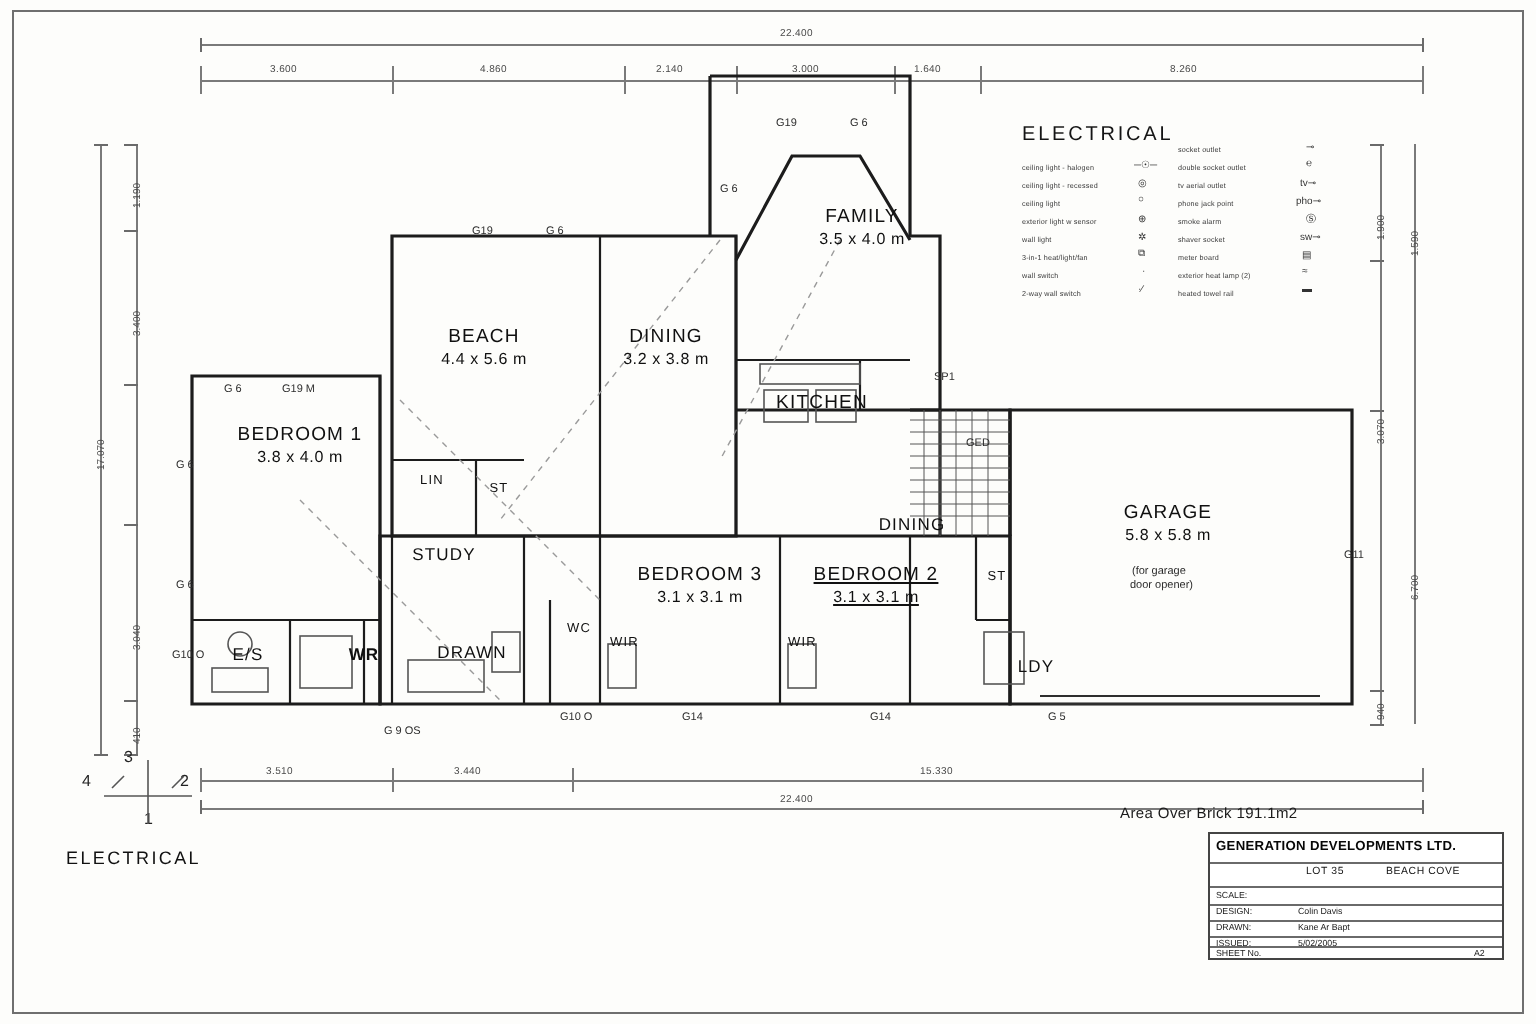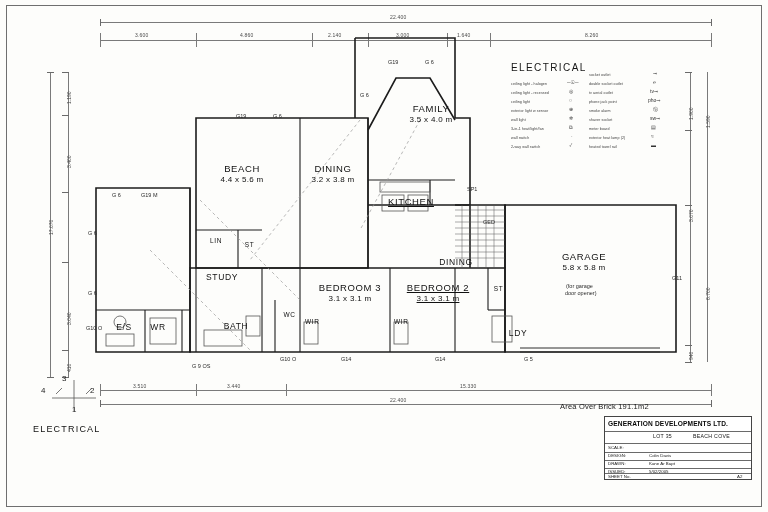--- a/index.html
+++ b/index.html
@@ -227,51 +227,55 @@
     <div class="dm">4.4 x 5.6 m</div>
   </div>
   <div class="room" style="left:296px;top:163px;width:74px;">
     <div class="nm">DINING</div>
     <div class="dm">3.2 x 3.8 m</div>
   </div>
   <div class="room" style="left:378px;top:103px;width:66px;margin-left:20px;">
     <div class="nm">FAMILY</div>
     <div class="dm">3.5 x 4.0 m</div>
   </div>
-  <div class="room" style="left:378px;top:196px;width:66px;text-decoration:underline;">
+  <div class="room" style="left:378px;top:196px;width:66px;">
     <div class="nm">KITCHEN</div>
+  </div>
+  <div class="room" style="left:108px;top:212px;width:84px;">
+    <div class="nm">BEDROOM 1</div>
+    <div class="dm">3.8 x 4.0 m</div>
   </div>
   <div class="room" style="left:400px;top:282px;width:76px;text-decoration:underline;">
     <div class="nm">BEDROOM 2</div>
     <div class="dm">3.1 x 3.1 m</div>
   </div>
   <div class="room" style="left:310px;top:282px;width:80px;">
     <div class="nm">BEDROOM 3</div>
     <div class="dm">3.1 x 3.1 m</div>
   </div>
   <div class="room" style="left:548px;top:251px;width:72px;">
     <div class="nm">GARAGE</div>
     <div class="dm">5.8 x 5.8 m</div>
   </div>
   <div class="room small" style="left:200px;top:272px;width:44px;">
     <div class="nm">STUDY</div>
   </div>
   <div class="room small" style="left:218px;top:321px;width:36px;">
-    <div class="nm">BATH</div>
+    <div class="nm">DRAWN</div>
   </div>
   <div class="room small" style="left:437px;top:257px;width:38px;">
     <div class="nm">DINING</div>
   </div>
   <div class="room small" style="left:506px;top:328px;width:24px;">
     <div class="nm">LDY</div>
   </div>
   <div class="room small" style="left:113px;top:322px;width:22px;">
     <div class="nm">E/S</div>
   </div>
-  <div class="room small" style="left:148px;top:322px;width:20px;">
+  <div class="room small" style="left:172px;top:322px;width:20px;font-weight:bold;">
     <div class="nm">WR</div>
   </div>
   <div class="room tiny" style="left:281px;top:311px;width:17px;">
     <div class="nm">WC</div>
   </div>
   <div class="room tiny" style="left:207px;top:237px;width:18px;">
     <div class="nm">LIN</div>
   </div>
   <div class="room tiny" style="left:243px;top:241px;width:13px;">
     <div class="nm">ST</div>

